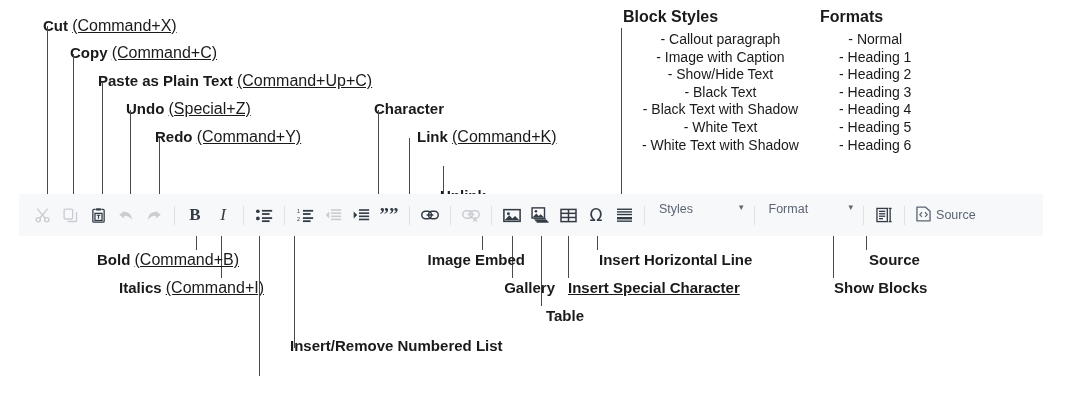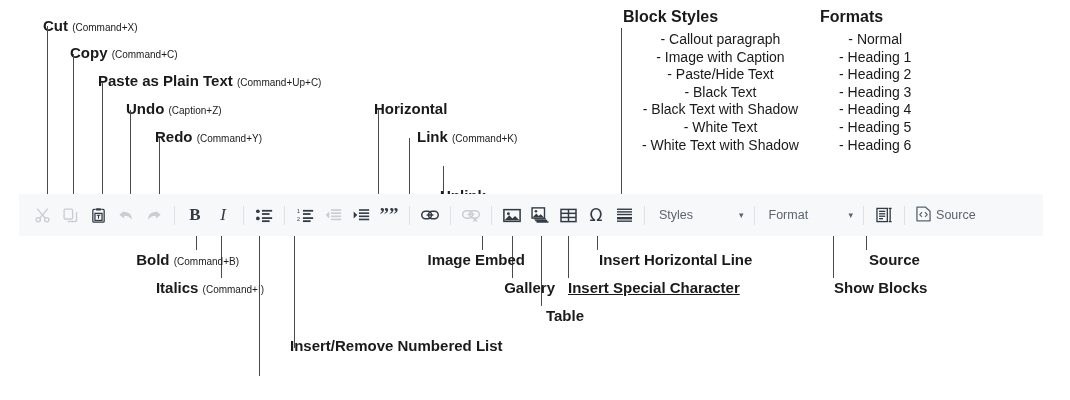--- a/index.html
+++ b/index.html
@@ -9,21 +9,21 @@
     font-family:"Liberation Sans", sans-serif;
     color:#1a1a1a;
     overflow:hidden;
     position:relative;
   }
   #stage{position:absolute;left:0;top:0;width:1070px;height:400px;}
 
   
   .anno{position:absolute;white-space:nowrap;font-size:15px;line-height:1;}
   .anno .t{font-weight:bold;}
-  .anno .k{font-weight:normal;font-size:10px;}
+  .anno .k{font-weight:normal;font-size:16px;text-decoration:underline;}
   .anno.r{text-align:right;padding-left:47px;}
 
   
   .lead{position:absolute;width:1px;background:#4a4a4a;}
 
   
   .grp{position:absolute;}
   .grp .hd{font-weight:bold;font-size:16px;line-height:1;margin:0 0 6px 2px;}
   .grp ul{list-style:none;margin:0;padding:0;}
   .grp li{font-size:14px;line-height:17.6px;white-space:nowrap;}
@@ -45,21 +45,21 @@
   }
   .tb svg{display:block;}
   .en{color:#333b45;}
   .dis{color:#c9ccd1;}
   .sep{width:1px;height:19px;background:#dfe1e5;margin:0 6px;flex:0 0 auto;}
   .bi{font-size:17px;font-weight:bold;color:#333b45;font-family:"Liberation Serif",serif;}
   .ii{font-size:17px;font-style:italic;color:#333b45;font-family:"Liberation Serif",serif;}
   .qq{font-size:19px;font-weight:bold;color:#333b45;line-height:0.6;font-family:"Liberation Serif",serif;}
   .om{font-size:17px;color:#333b45;font-family:"DejaVu Sans",sans-serif;}
   .dd{
-    display:flex;align-items:center;flex:0 0 auto;
+    display:flex;align-items:flex-start;flex:0 0 auto;
     height:26px;padding:0 4px 0 8px;font-size:12.5px;color:#5b6470;
   }
   .dd .lab{min-width:58px;}
   .dd .cv{margin-left:22px;font-size:9px;color:#5b6470;}
   .srcbtn{
     display:flex;align-items:center;gap:5px;flex:0 0 auto;
     height:26px;padding:0 5px;font-size:12.5px;color:#5b6470;
   }
 </style>
 </head>
@@ -74,56 +74,56 @@
   <div class="anno" style="left:70px;top:45px;">
     <span class="t">Copy</span>
     <span class="k">(Command+C)</span>
   </div>
   <div class="anno" style="left:98px;top:73px;">
     <span class="t">Paste as Plain Text</span>
     <span class="k">(Command+Up+C)</span>
   </div>
   <div class="anno" style="left:126px;top:101px;">
     <span class="t">Undo</span>
-    <span class="k">(Caption+Z)</span>
+    <span class="k">(Special+Z)</span>
   </div>
   <div class="anno" style="left:155px;top:129px;">
     <span class="t">Redo</span>
     <span class="k">(Command+Y)</span>
   </div>
 
   <div class="lead" style="left:47px;top:26px;height:168px;"></div>
   <div class="lead" style="left:73px;top:54px;height:140px;"></div>
   <div class="lead" style="left:102px;top:82px;height:112px;"></div>
   <div class="lead" style="left:130px;top:110px;height:84px;"></div>
   <div class="lead" style="left:159px;top:138px;height:56px;"></div>
 
   <div class="anno" style="left:374px;top:101px;">
-    <span class="t">Horizontal</span>
+    <span class="t">Character</span>
     <span class="k"></span>
   </div>
   <div class="anno" style="left:417px;top:129px;">
     <span class="t">Link</span>
     <span class="k">(Command+K)</span>
   </div>
   <div class="anno" style="left:440px;top:157px;margin-top:31px;">
     <span class="t">Unlink</span>
     <span class="k"></span>
   </div>
   <div class="lead" style="left:378px;top:110px;height:84px;"></div>
   <div class="lead" style="left:409px;top:138px;height:56px;"></div>
   <div class="lead" style="left:443px;top:166px;height:28px;"></div>
 
   <div class="grp" style="left:621px;top:9px;">
     <div class="hd">Block Styles</div>
     <div class="bar" style="height:170px;"></div>
     <ul class="items">
       <li>- Callout paragraph</li>
       <li>- Image with Caption</li>
-      <li>- Paste/Hide Text</li>
+      <li>- Show/Hide Text</li>
       <li>- Black Text</li>
       <li>- Black Text with Shadow</li>
       <li>- White Text</li>
       <li>- White Text with Shadow</li>
     </ul>
   </div>
 
   <div class="grp" style="left:818px;top:9px;">
     <div class="hd">Formats</div>
     <ul class="items">

